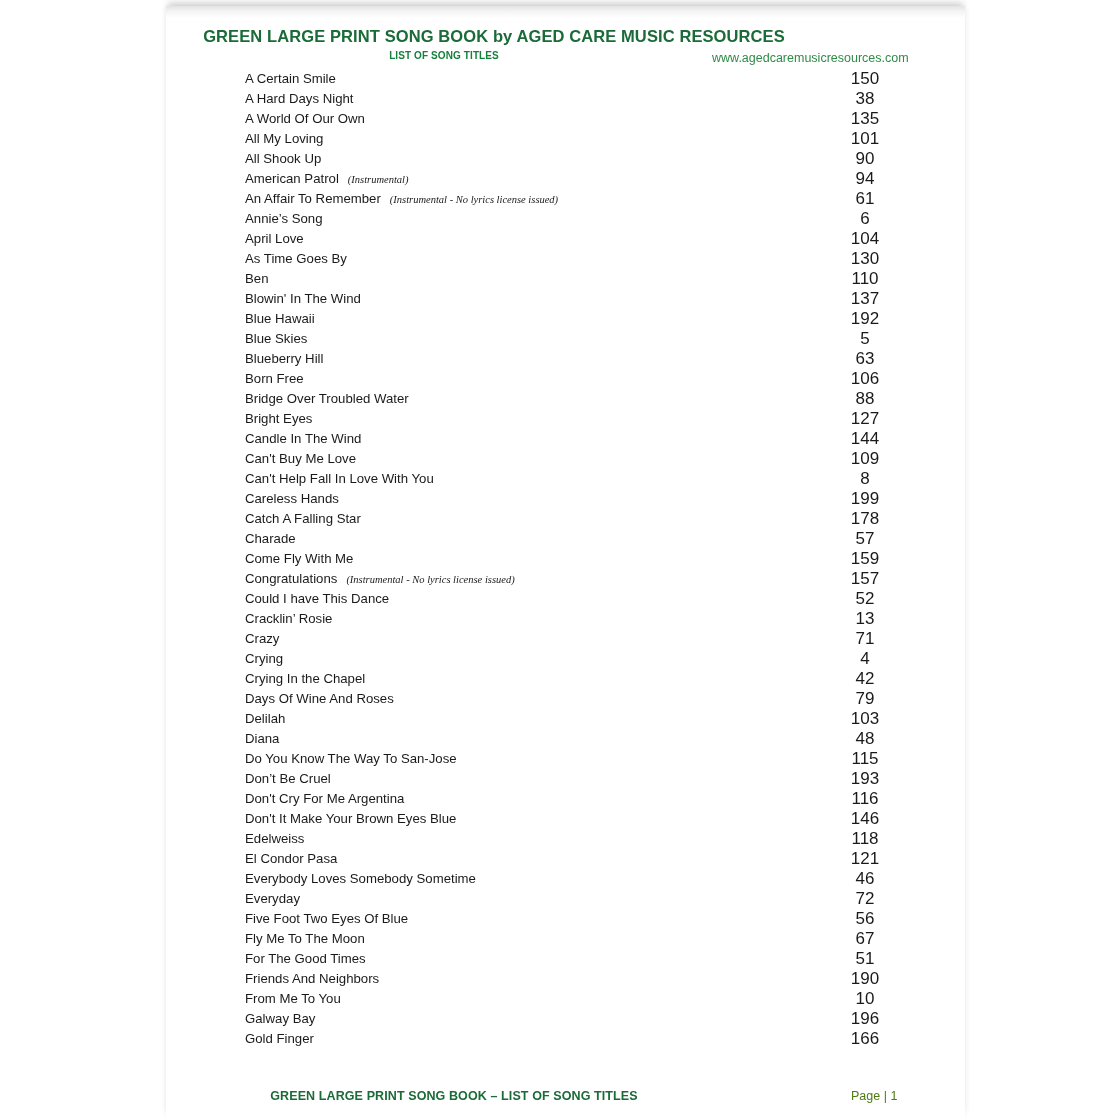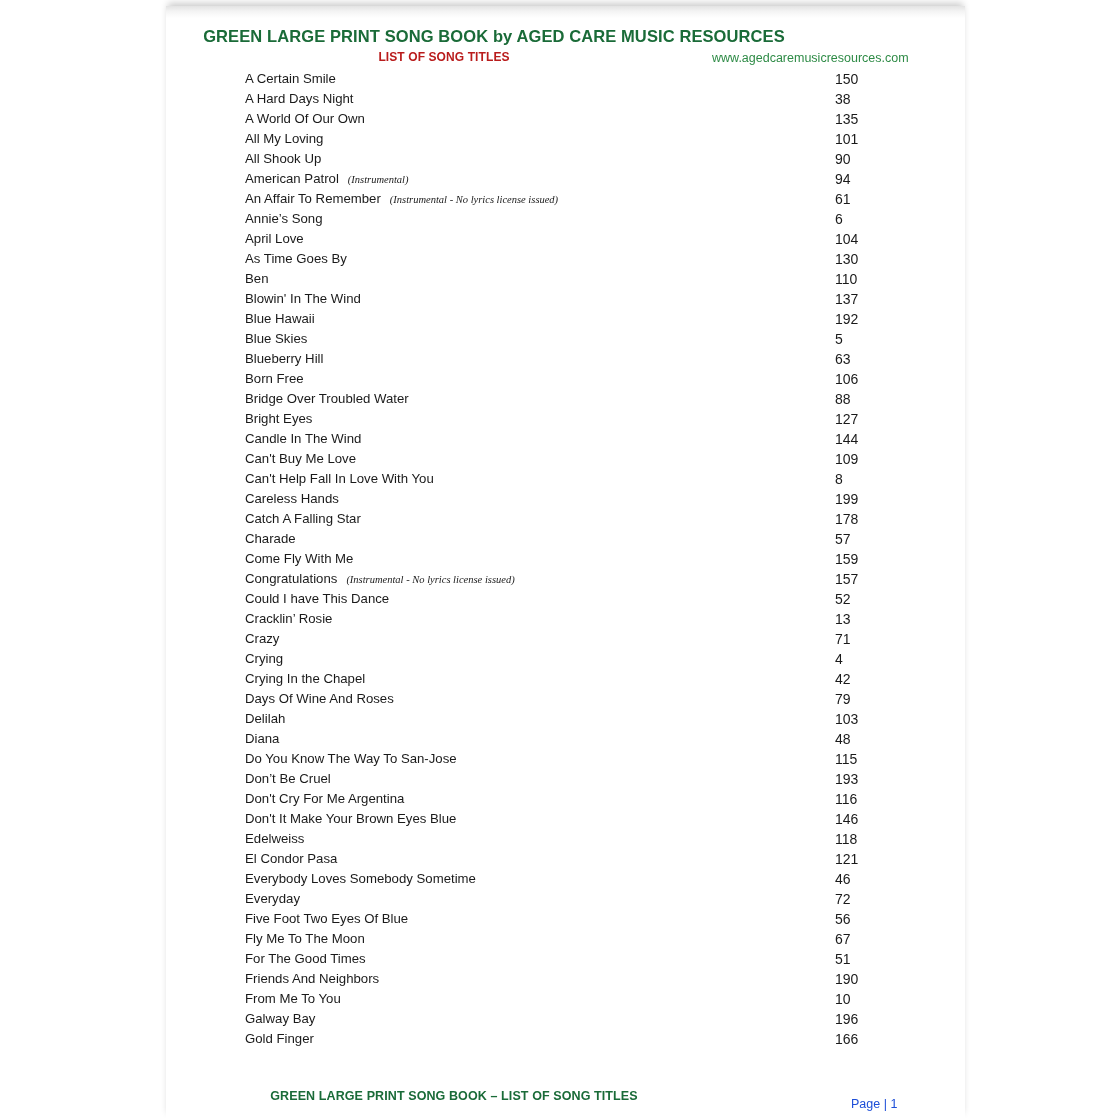--- a/index.html
+++ b/index.html
@@ -68,23 +68,23 @@
     top: 50px;
     width: 1120px;
     height: 18px;
   }
   .doc-subtitle {
     position: absolute;
     left: 0;
     top: 0;
     width: 888px;
     text-align: center;
-    font-size: 12px;
+    font-size: 10px;
     font-weight: bold;
-    color: #b91c1c;
+    color: #15803d;
     letter-spacing: 0.1px;
   }
   .doc-website {
     position: absolute;
     left: 712px;
     top: 1px;
     font-size: 12.5px;
     color: #2e8b46;
     white-space: nowrap;
   }
@@ -115,22 +115,22 @@
     font-style: italic;
     font-size: 10.5px;
     color: #1a1a1a;
     padding-left: 9px;
   }
   .song-page {
     position: absolute;
     right: 0;
     top: 0;
     width: 60px;
-    text-align: left;
-    font-size: 14px;
+    text-align: center;
+    font-size: 17px;
     color: #1a1a1a;
   }
 
   
   .doc-footer {
     position: absolute;
     left: 0;
     top: 1089px;
     width: 1120px;
     height: 20px;
@@ -142,23 +142,23 @@
     width: 908px;
     text-align: center;
     font-size: 12.5px;
     font-weight: bold;
     color: #1a6b38;
     letter-spacing: 0.1px;
   }
   .footer-pagenum {
     position: absolute;
     left: 851px;
-    top: 8px;
+    top: 0;
     font-size: 12.5px;
-    color: #1d4ed8;
+    color: #4d7c0f;
     white-space: nowrap;
   }
 </style>
 </head>
 <body>
 
 <div class="page-shadow-wrap">
   <div class="page-sheet"></div>
   <div class="page-topfade"></div>
 </div>

